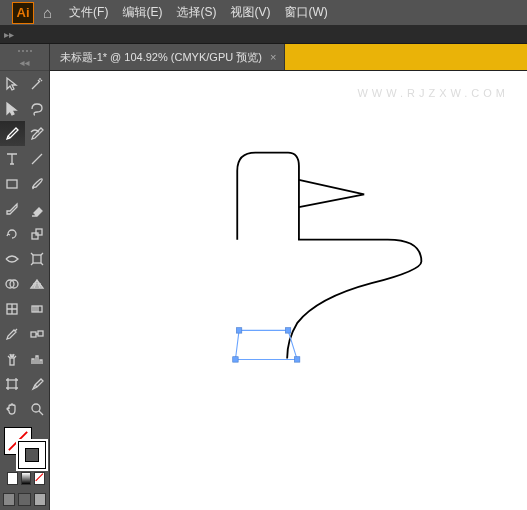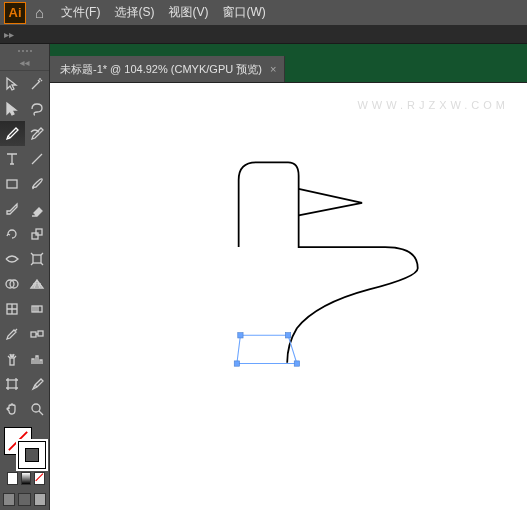--- a/index.html
+++ b/index.html
@@ -1,17 +1,17 @@
 <!DOCTYPE html>
 <html><head>
 <meta charset="utf-8">
 <style>
 * { margin: 0; padding: 0; box-sizing: border-box; font-family: "Microsoft YaHei", sans-serif; }
 body { background: #4a4a4a; width: 527px; height: 510px; overflow: hidden; display: flex; flex-direction: column; }
-.titlebar { height: 28px; background: #535353; display: flex; align-items: center; padding: 0 4px; }
+.titlebar { height: 28px; background: #535353; display: flex; align-items: center; padding: 0 12px; }
 .titlebar .logo { width: 22px; height: 22px; background: #2a1a00; border: 1px solid #e87600; display: flex; align-items: center; justify-content: center; color: #e87600; font-weight: bold; font-size: 13px; margin-right: 6px; }
 .titlebar .home { color: #ccc; font-size: 15px; margin: 0 10px 0 3px; }
 .menubar { display: flex; }
 .menu-item { color: #e0e0e0; font-size: 12px; padding: 4px 7px; cursor: default; }
 .controlbar { height: 22px; background: #2a2a2a; border-bottom: 1px solid #1a1a1a; display:flex; align-items:center; padding:0 4px; }
 .controlbar .dbarrow { color: #888; font-size: 10px; }
 .workarea { flex: 1; display: flex; background: #4a4a4a; }
 .toolbox { width: 50px; background: #535353; border-right: 1px solid #2f2f2f; display:flex; flex-direction:column; padding-top:3px; }
 .toolbox .grip { height: 8px; display:flex; justify-content:center; align-items:center; gap:2px; }
 .toolbox .grip span { width:2px; height:2px; background:#888; border-radius:50%; }
@@ -26,40 +26,41 @@
 .swatch-fill { position:absolute; top:0; left:0; width:28px; height:28px; background:#fff; border:1px solid #000; }
 .swatch-fill .slash { position:absolute; inset:2px; }
 .swatch-stroke { position:absolute; bottom:0; right:0; width:28px; height:28px; background:#fff; border:1px solid #000; display:flex; align-items:center; justify-content:center; }
 .swatch-stroke.active { outline:2px solid #fff; }
 .swatch-stroke .inner { width:14px; height:14px; background:#555; border:1px solid #000; }
 .mini-row { display:flex; gap:3px; margin-top:3px; justify-content:flex-start; padding-left:3px; }
 .mini { width:13px; height:13px; border:1px solid #333; }
 .modes { display:flex; gap:3px; padding:4px 3px; }
 .mode { width:13px; height:13px; background:#888; border:1px solid #333; }
 .docarea { flex:1; display:flex; flex-direction:column; background:#3a3a3a; }
-.tabbar { height:39px; background:#14532d; display:flex; align-items:flex-end; border-bottom:1px solid #222; }
+.tabbar { height:27px; background:#eab308; display:flex; align-items:flex-end; border-bottom:1px solid #222; }
 .tab { height:26px; background:#535353; color:#e0e0e0; font-size:11px; padding:5px 8px 5px 10px; display:flex; align-items:center; border-right:1px solid #333; }
 .tab .close { margin-left:8px; color:#aaa; font-size:11px; }
 .canvas { flex:1; background:#fff; position:relative; overflow:hidden; }
 .watermark { position:absolute; top:16px; right:18px; text-align:center; color:#dcdcdc; font-family: "SimHei", sans-serif; pointer-events:none; }
 .watermark .cn { font-size:28px; letter-spacing:4px; font-weight:bold; }
 .watermark .en { font-size:11px; letter-spacing:4px; }
 .drawing { position:absolute; inset:0; }
 .drawing svg { width:100%; height:100%; }
 .anchor { fill:#6aa4ff; stroke:#4a7fcf; stroke-width:0.7; }
 .selpath { stroke:#6aa4ff; stroke-width:1.2; fill:none; }
 </style>
 </head>
 <body>
 
 <div class="titlebar">
   <div class="logo">Ai</div>
   <span class="home">⌂</span>
   <div class="menubar">
     <div class="menu-item">文件(F)</div>
+    <div class="menu-item">编辑(E)</div>
     <div class="menu-item">选择(S)</div>
     <div class="menu-item">视图(V)</div>
     <div class="menu-item">窗口(W)</div>
   </div>
 </div>
 
 <div class="controlbar">
   <span class="dbarrow">▸▸</span>
 </div>
 

